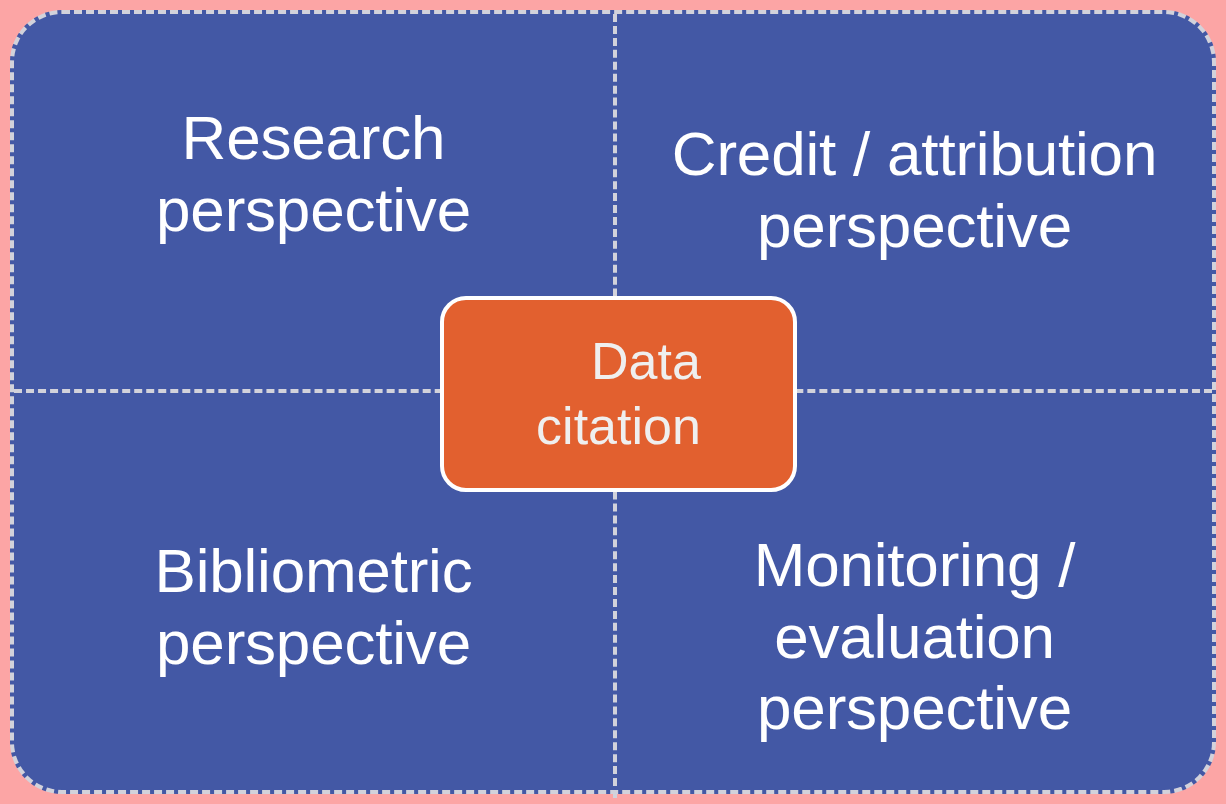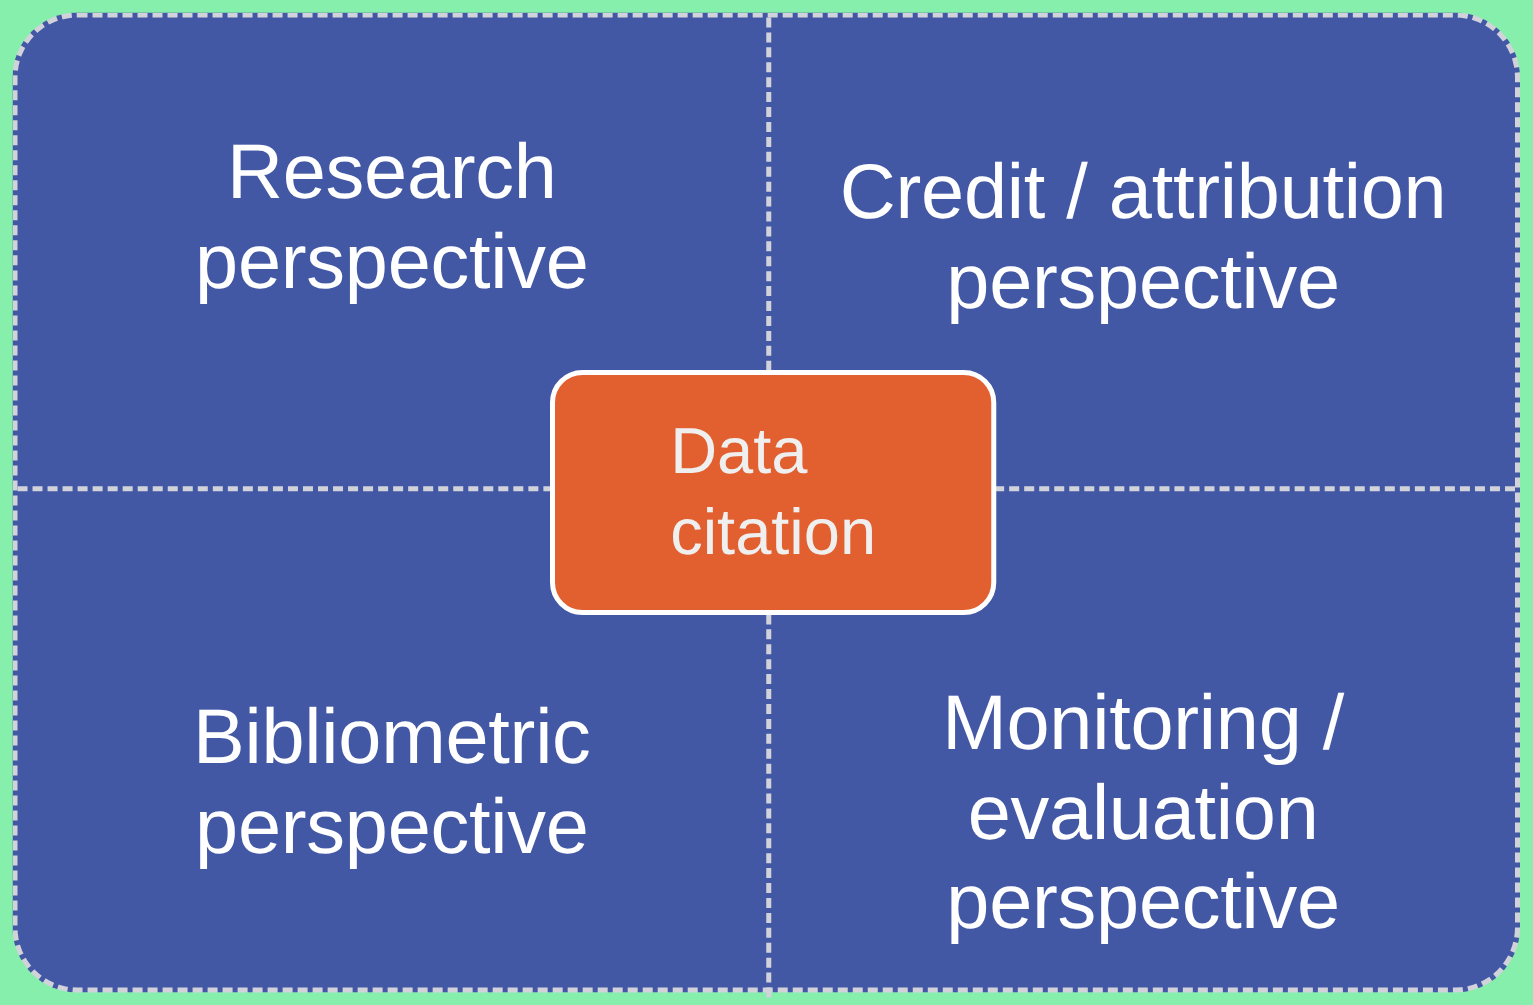--- a/index.html
+++ b/index.html
@@ -12,21 +12,21 @@
     width: 1226px;
     height: 804px;
     overflow: hidden;
     font-family: "Liberation Sans", sans-serif;
   }
 
   #canvas {
     position: relative;
     width: 1226px;
     height: 804px;
-    background: #86efac;
+    background: #fca5a5;
   }
 
   
   #quadrant-frame {
     position: absolute;
     left: 10px;
     top: 10px;
     width: 1206px;
     height: 784px;
     box-sizing: border-box;
@@ -64,38 +64,38 @@
     text-align: center;
     color: #FFFFFF;
     font-size: 62px;
     line-height: 1.16;
     font-weight: 400;
     letter-spacing: -0.2px;
     white-space: pre-line;
   }
   #quadrant-top-left     { left: 0px;   top: 60px;  width: 599px; height: 200px; }
   #quadrant-top-right    { left: 603px; top: 76px;  width: 595px; height: 200px; }
-  #quadrant-bottom-left  { left: 0px;   top: 512px; width: 599px; height: 200px; }
-  #quadrant-bottom-right { left: 603px; top: 504px; width: 595px; height: 265px; }
+  #quadrant-bottom-left  { left: 0px;   top: 493px; width: 599px; height: 200px; }
+  #quadrant-bottom-right { left: 603px; top: 490px; width: 595px; height: 265px; }
 
   
   #center-card {
     position: absolute;
     left: 426px;          
     top: 282px;           
     width: 357px;
     height: 196px;
     box-sizing: border-box;
     background: #E2602F;
     border: 4px solid #FFFFFF;
     border-radius: 26px;
     display: flex;
     align-items: center;
     justify-content: center;
-    text-align: left;
+    text-align: right;
     color: #EFEFEF;
     font-size: 52px;
     line-height: 1.25;
     white-space: pre-line;
     z-index: 5;
   }
 </style>
 </head>
 <body>
 

